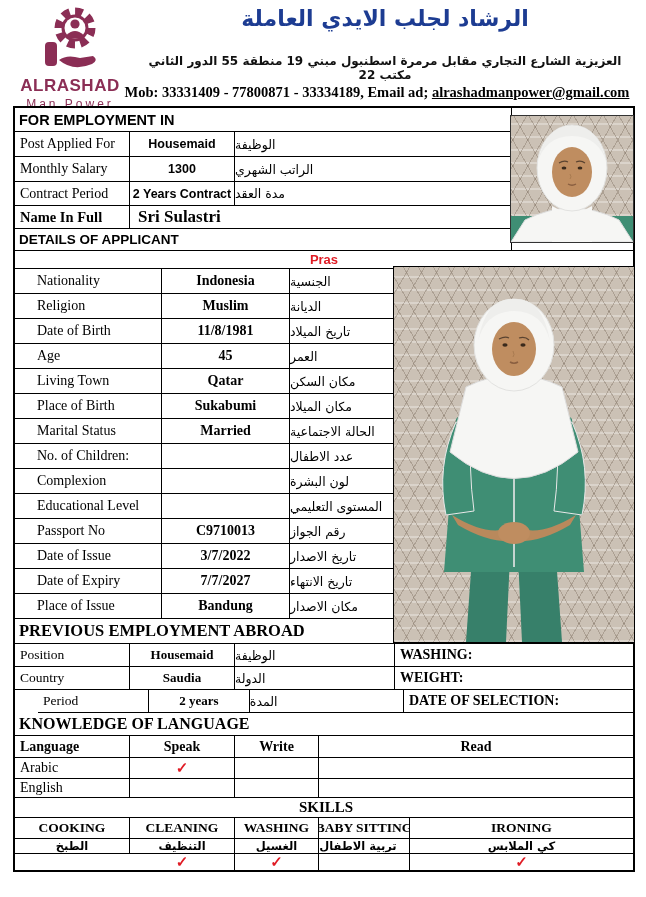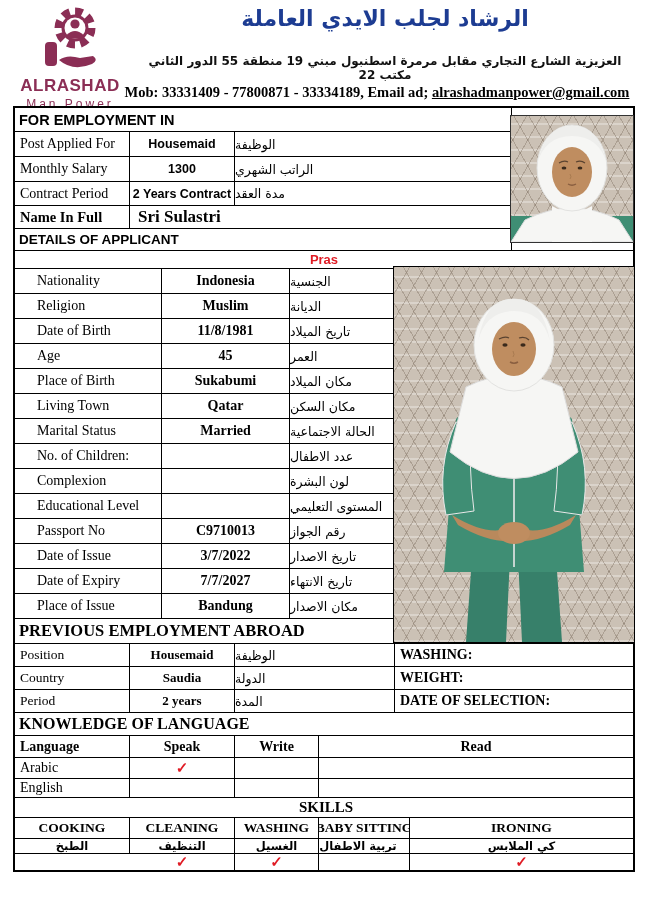--- a/index.html
+++ b/index.html
@@ -136,29 +136,29 @@
         <div class="c ar right" style="width: 105px;">تاريخ الميلاد</div>
         <div class="c nr nb" style="width: 238px;"></div>
       </div>
       <div class="row" style="height: 25px;">
         <div class="c lbl ind" style="width: 147px;">Age</div>
         <div class="c valser center" style="width: 128px;">45</div>
         <div class="c ar right" style="width: 105px; text-align: center;">العمر</div>
         <div class="c nr nb" style="width: 238px;"></div>
       </div>
       <div class="row" style="height: 25px;">
+        <div class="c lbl ind" style="width: 147px;">Living Town</div>
+        <div class="c valser center" style="width: 128px;">Qatar</div>
+        <div class="c ar right" style="width: 105px;">مكان السكن</div>
+        <div class="c nr nb" style="width: 238px;"></div>
+      </div>
+      <div class="row" style="height: 25px;">
         <div class="c lbl ind" style="width: 147px;">Place of Birth</div>
         <div class="c valser center" style="width: 128px;">Sukabumi</div>
         <div class="c ar right" style="width: 105px;">مكان الميلاد</div>
-        <div class="c nr nb" style="width: 238px;"></div>
-      </div>
-      <div class="row" style="height: 25px;">
-        <div class="c lbl ind" style="width: 147px;">Living Town</div>
-        <div class="c valser center" style="width: 128px;">Qatar</div>
-        <div class="c ar right" style="width: 105px;">مكان السكن</div>
         <div class="c nr nb" style="width: 238px;"></div>
       </div>
       <div class="row" style="height: 25px;">
         <div class="c lbl ind" style="width: 147px;">Marital Status</div>
         <div class="c valser center" style="width: 128px;">Married</div>
         <div class="c ar right" style="width: 105px;">الحالة الاجتماعية</div>
         <div class="c nr nb" style="width: 238px;"></div>
       </div>
       <div class="row" style="height: 25px;">
         <div class="c lbl ind" style="width: 147px;">No. of Children:</div>
@@ -211,21 +211,21 @@
         <div class="c valser center" style="width: 105px; font-size: 13px;">Housemaid</div>
         <div class="c ar right" style="width: 160px;">الوظيفة</div>
         <div class="c nr bold" style="width: 238px; font-size: 14px; padding-left: 5px;">WASHING:</div>
       </div>
       <div class="row" style="height: 23px;">
         <div class="c lbl" style="width: 115px; font-size: 13.5px;">Country</div>
         <div class="c valser center" style="width: 105px; font-size: 13px;">Saudia</div>
         <div class="c ar right" style="width: 160px;">الدولة</div>
         <div class="c nr bold" style="width: 238px; font-size: 14px; padding-left: 5px;">WEIGHT:</div>
       </div>
-      <div class="row" style="height: 23px;">
+      <div class="row" style="height: 23px; padding-left: 23px;">
         <div class="c lbl" style="width: 115px; font-size: 13.5px;">Period</div>
         <div class="c valser center" style="width: 105px; font-size: 13px;">2 years</div>
         <div class="c ar right" style="width: 160px;">المدة</div>
         <div class="c nr bold" style="width: 238px; font-size: 14px; padding-left: 5px;">DATE OF SELECTION:</div>
       </div>
       <div class="row" style="height: 23px;">
         <div class="c nr sec-ser" style="width: 618px;">KNOWLEDGE OF LANGUAGE</div>
       </div>
       <div class="row" style="height: 22px;">
         <div class="c lbl bold" style="width: 115px; font-size: 14px;">Language</div>

